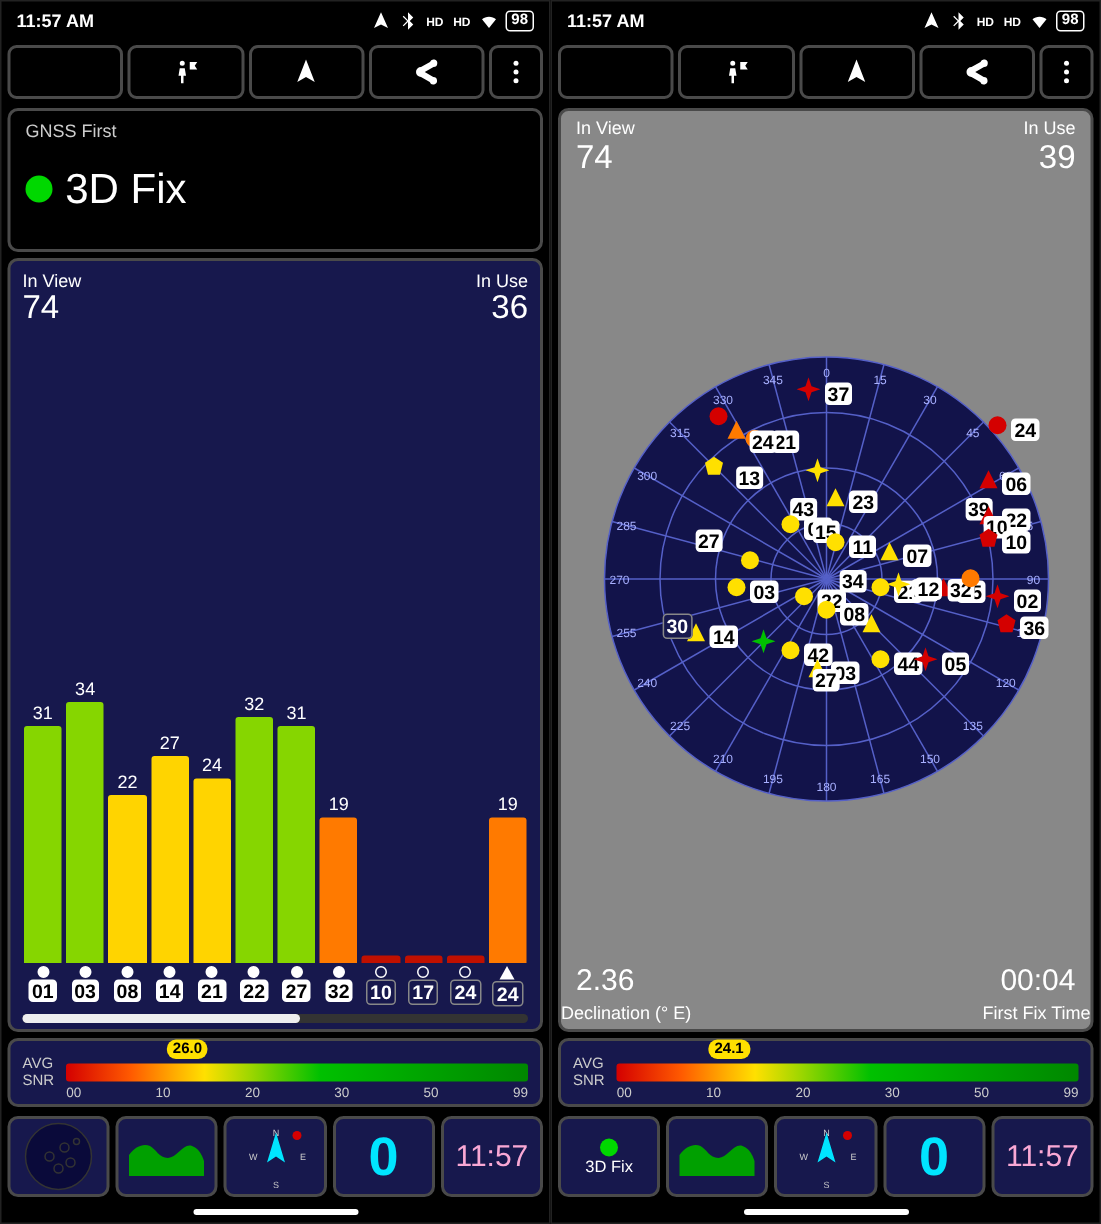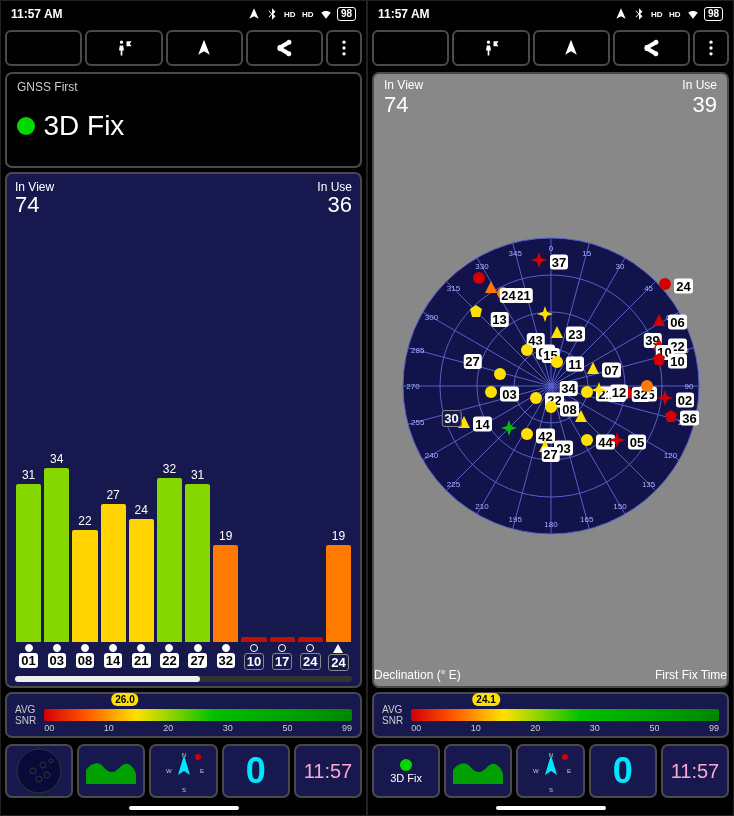--- a/index.html
+++ b/index.html
@@ -536,20 +536,24 @@
                 <path d="M7 1l6 12H1z" fill="#ffe000"></path>
               </svg><span class="sat-badge badge">03</span></div>
             <div class="skymark" style="left: 176.5px; top: 380px;"><span class="sat-badge" style="position:static;">27</span></div>
             <div class="skymark" style="left: 212.5px; top: 368px;"><svg width="14" height="14">
                 <circle cx="7" cy="7" r="6" fill="#ffe000"></circle>
               </svg><span class="sat-badge badge">44</span></div>
             <div class="skymark" style="left: 242.5px; top: 368px;"><svg width="16" height="16">
                 <path d="M8 0l2 6 6 2-6 2-2 6-2-6-6-2 6-2z" fill="#d40000"></path>
               </svg><span class="sat-badge badge">05</span></div>
           </div>
+        <div class="sky-foot-vals">
+          <span>2.36</span>
+          <span>00:04</span>
+        </div>
         <div class="sky-foot">
           <span>Declination (° E)</span>
           <span>First Fix Time</span>
         </div>
       </div>
 
       <div class="snr-card">
         <div class="snr-lbls">
           <div>AVG</div>
           <div>SNR</div>

